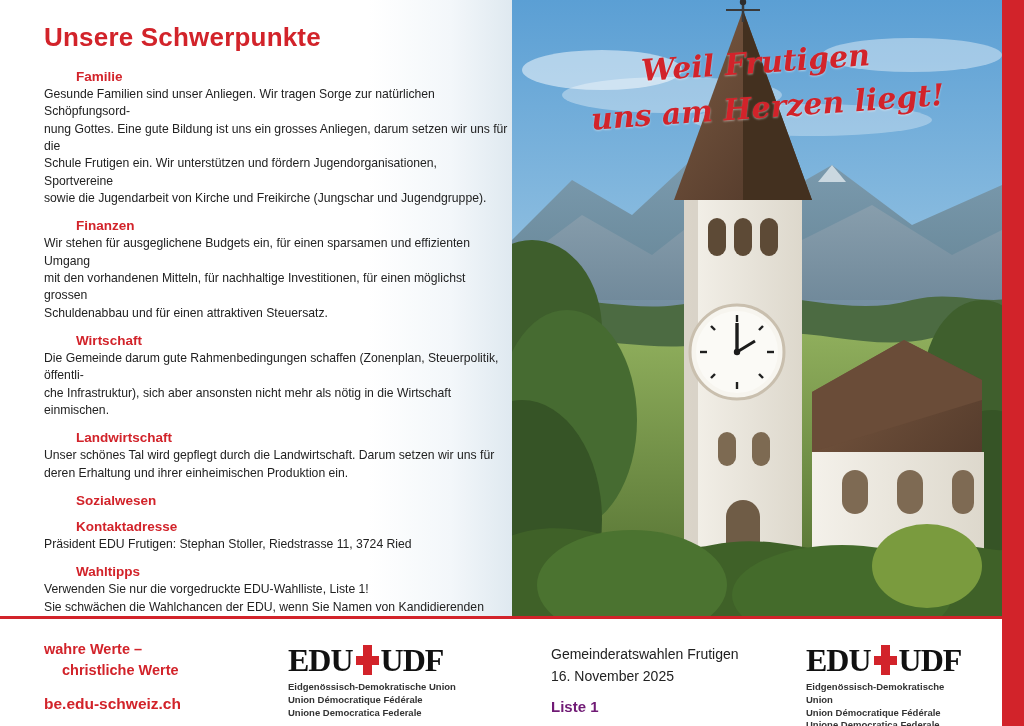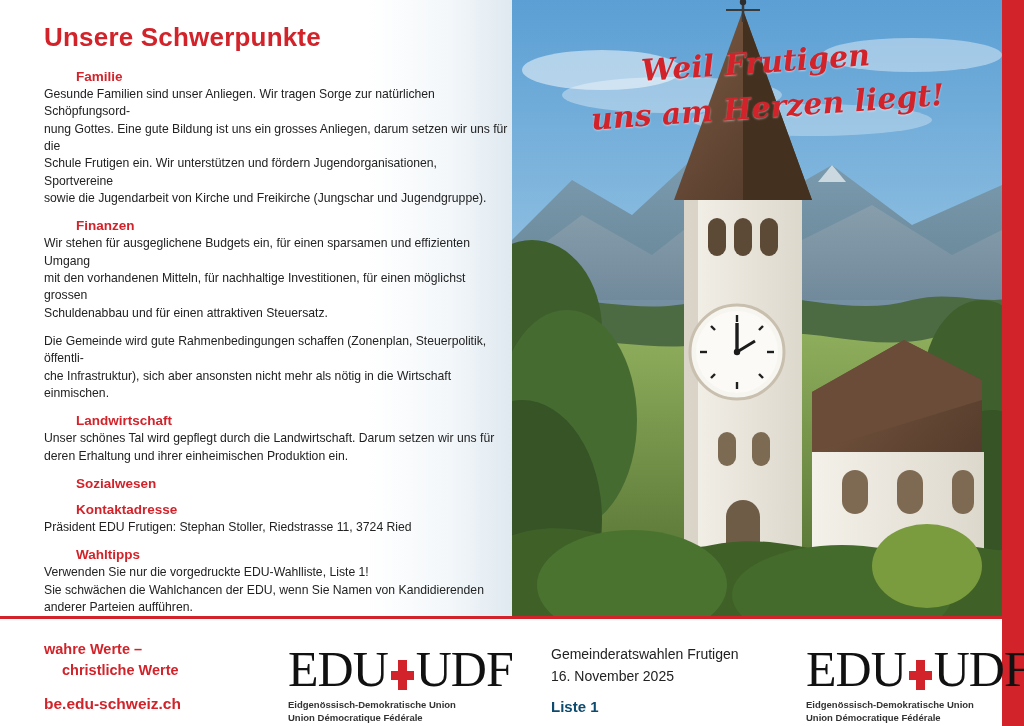--- a/index.html
+++ b/index.html
@@ -106,22 +106,22 @@
   .web {
     position: absolute;
     left: 44px; top: 76px;
     color: #d2232a;
     font-size: 15.5px;
     font-weight: bold;
   }
   .logo { position: absolute; }
   .logo-main {
     font-family: "Liberation Serif", serif;
-    font-weight: normal;
-    font-size: 50px;
+    font-weight: bold;
+    font-size: 32px;
     letter-spacing: -1px;
     color: #111;
     line-height: 1;
     white-space: nowrap;
   }
   .plus {
     display: inline-block;
     position: relative;
     width: 26px; height: 30px;
     vertical-align: -4px;
@@ -145,21 +145,21 @@
   .election {
     position: absolute;
     left: 551px; top: 25px;
     color: #222;
     font-size: 14px;
     line-height: 1.55;
   }
   .liste {
     position: absolute;
     left: 551px; top: 79px;
-    color: #0c4a6e;
+    color: #701a75;
     font-size: 15px;
     font-weight: bold;
   }
 </style>
 </head>
 <body>
 
 <div id="flyer">
 
   <div class="left-col">
@@ -174,21 +174,22 @@
 Schule Frutigen ein. Wir unterstützen und fördern Jugendorganisationen, Sportvereine
 sowie die Jugendarbeit von Kirche und Freikirche (Jungschar und Jugendgruppe).</div>
       </div>
       <div class="sec">
         <div class="sec-h">Finanzen</div>
         <div class="sec-b">Wir stehen für ausgeglichene Budgets ein, für einen sparsamen und effizienten Umgang
 mit den vorhandenen Mitteln, für nachhaltige Investitionen, für einen möglichst grossen
 Schuldenabbau und für einen attraktiven Steuersatz.</div>
       </div>
       <div class="sec">
-        <div class="sec-b">Die Gemeinde wird gute Rahmenbedingungen schaffen (Zonenplan, Steuerpolitik, öffentli-
+        <div class="sec-h">Wirtschaft</div>
+        <div class="sec-b">Die Gemeinde darum gute Rahmenbedingungen schaffen (Zonenplan, Steuerpolitik, öffentli-
 che Infrastruktur), sich aber ansonsten nicht mehr als nötig in die Wirtschaft einmischen.</div>
       </div>
       <div class="sec">
         <div class="sec-h">Landwirtschaft</div>
         <div class="sec-b">Unser schönes Tal wird gepflegt durch die Landwirtschaft. Darum setzen wir uns für
 deren Erhaltung und ihrer einheimischen Produktion ein.</div>
       </div>
       <div class="sec">
         <div class="sec-h">Sozialwesen</div>
       </div>

